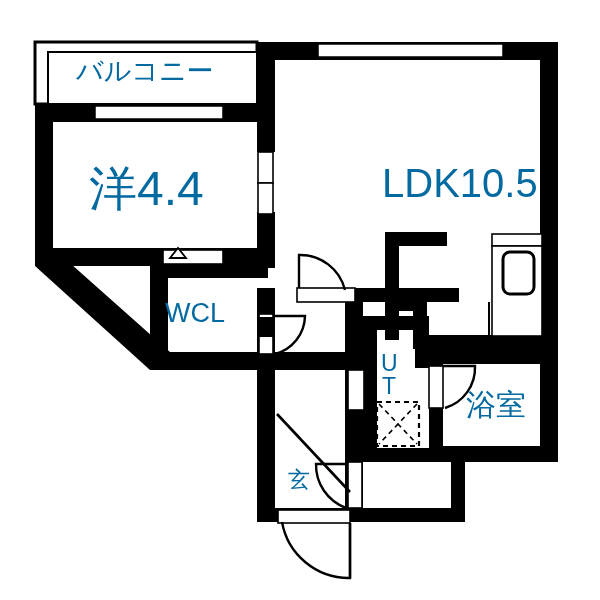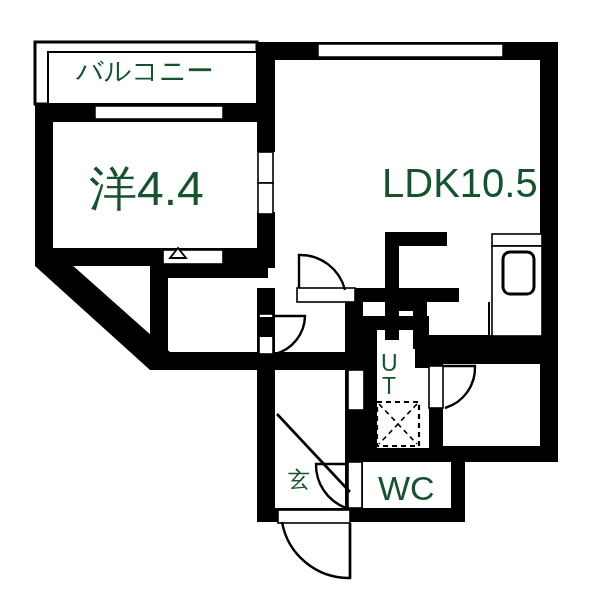--- a/index.html
+++ b/index.html
@@ -3,21 +3,21 @@
 <meta charset="utf-8">
 <title>Floor Plan</title>
 <style>
   html,body{margin:0;padding:0;background:#ffffff;}
   body{width:600px;height:600px;overflow:hidden;
        font-family:"Liberation Sans","DejaVu Sans",sans-serif;}
   #plan-root{position:relative;width:600px;height:600px;background:#ffffff;}
   #plan-svg{position:absolute;left:0;top:0;width:600px;height:600px;display:block;}
   .room-label{
     position:absolute;
-    color:#14532d;
+    color:#0369a1;
     font-family:"Liberation Sans","DejaVu Sans",sans-serif;
     font-weight:400;
     white-space:nowrap;
     letter-spacing:0px;
     line-height:1;
     user-select:none;
   }
   .lbl-balcony{left:76px;  top:58px;  font-size:27px;}
   .lbl-washitsu{left:89px; top:165px; font-size:48px;}
   .lbl-ldk{left:334px;    top:163px; font-size:40px;margin-left:48px;}
@@ -156,18 +156,19 @@
 
     <g>
       <line x1="489" y1="302" x2="489" y2="335" stroke="#000000" stroke-width="2"></line>
     </g>
 
   </svg>
 
   <div class="room-label lbl-balcony">バルコニー</div>
   <div class="room-label lbl-washitsu">洋4.4</div>
   <div class="room-label lbl-ldk">LDK10.5</div>
+  <div class="room-label lbl-wcl">WCL</div>
   <div class="room-label lbl-ut-u">U</div>
   <div class="room-label lbl-ut-t">T</div>
-  <div class="room-label lbl-wc">WC</div>
+  <div class="room-label lbl-yokushitsu">浴室</div>
   <div class="room-label lbl-genkan">玄</div>
 
 </div>
 
 </body></html>

